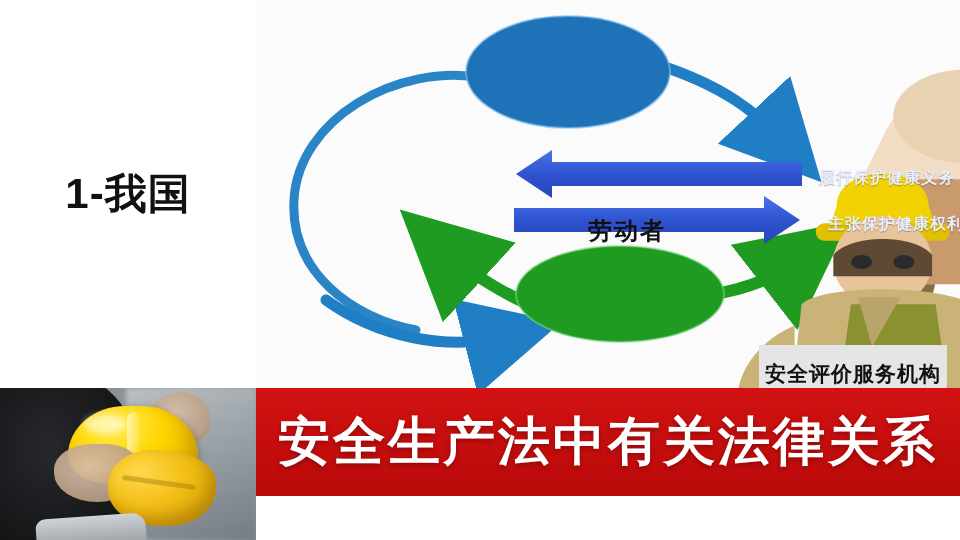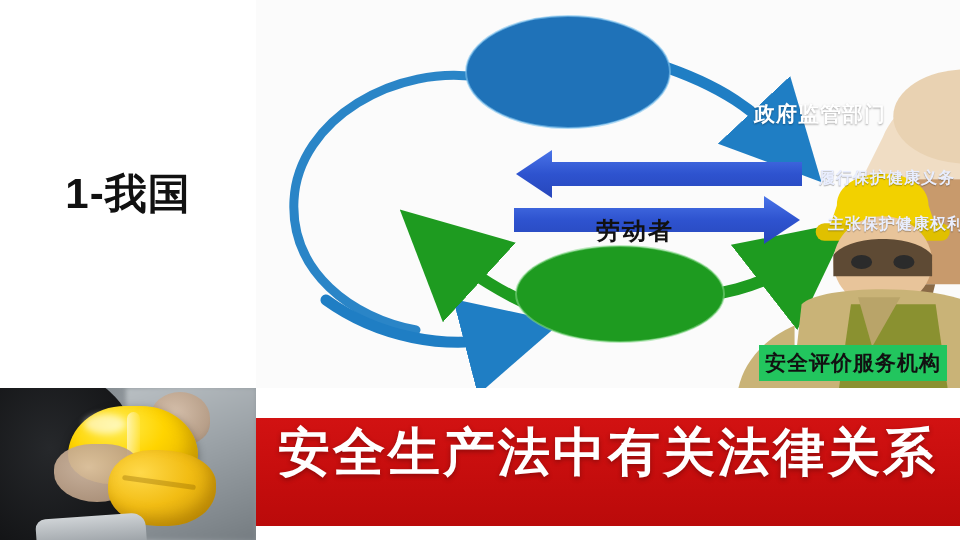--- a/index.html
+++ b/index.html
@@ -34,24 +34,24 @@
   
   .ellipse-label{
     position:absolute;color:#ffffff;font-weight:bold;white-space:nowrap;
     text-shadow:0 1px 2px rgba(0,0,0,.35);
   }
   #gov-ellipse-label{font-size:21px;left:498px;top:100px;letter-spacing:1px;}
 
   .black-label{
     position:absolute;color:#111111;font-weight:bold;white-space:nowrap;
   }
-  #worker-label{font-size:24px;left:340px;top:215px;letter-spacing:2px;}
+  #worker-label{font-size:24px;left:332px;top:215px;letter-spacing:2px;}
   #agency-label{
     font-size:21px;left:503px;top:345px;letter-spacing:1px;
-    background:#22c55e;padding:4px 6px;
+    background:#e5e5e5;padding:15px 6px;
   }
 
   
   .bar-text{
     position:absolute;color:#e9eeff;font-size:16px;font-weight:bold;
     white-space:nowrap;letter-spacing:1px;text-shadow:0 1px 1px rgba(0,0,0,.3);
   }
   #bar-duty-text{left:563px;top:168px;}
   #bar-right-text{left:572px;top:214px;}
 
@@ -115,21 +115,21 @@
   .photo .pants{
     position:absolute;left:36px;top:128px;width:110px;height:30px;
     background:linear-gradient(180deg,#cfd3d6,#9aa0a5);
     border-radius:10px 14px 0 0;transform:rotate(-4deg);
   }
 
   
   .banner{
     position:absolute;left:256px;top:388px;width:704px;height:108px;
     background:linear-gradient(180deg,#d21212 0%,#c50d0d 55%,#ba0a0a 100%);
-    display:flex;align-items:flex-start;justify-content:center;margin-top:30px;
+    display:flex;align-items:center;justify-content:center;
   }
   .banner .btext{
     color:#ffffff;font-size:52px;font-weight:bold;letter-spacing:3px;
     white-space:nowrap;text-shadow:0 2px 5px rgba(0,0,0,.30);
   }
 </style>
 </head>
 <body>
 
 <div class="slide">
@@ -228,21 +228,20 @@
         <g fill="#e8ecef" stroke="#9aa3ab" stroke-width="1.4">
           <rect x="6" y="36" width="34" height="16" rx="3"></rect>
           <rect x="14" y="28" width="14" height="10" rx="2"></rect>
           <circle cx="12" cy="54" r="6"></circle>
           <circle cx="36" cy="54" r="6"></circle>
           <rect x="38" y="40" width="16" height="6" rx="2"></rect>
         </g>
       </svg>
     </div>
 
-    <div class="ellipse-label" id="gov-ellipse-label">政府监管部门</div>
 
     <div class="black-label" id="worker-label">劳动者</div>
 
     <div class="black-label" id="agency-label">安全评价服务机构</div>
 
     <div class="bar-text" id="bar-duty-text">履行保护健康义务</div>
     <div class="bar-text" id="bar-right-text">主张保护健康权利</div>
   </div>
 
   <div class="photo">

